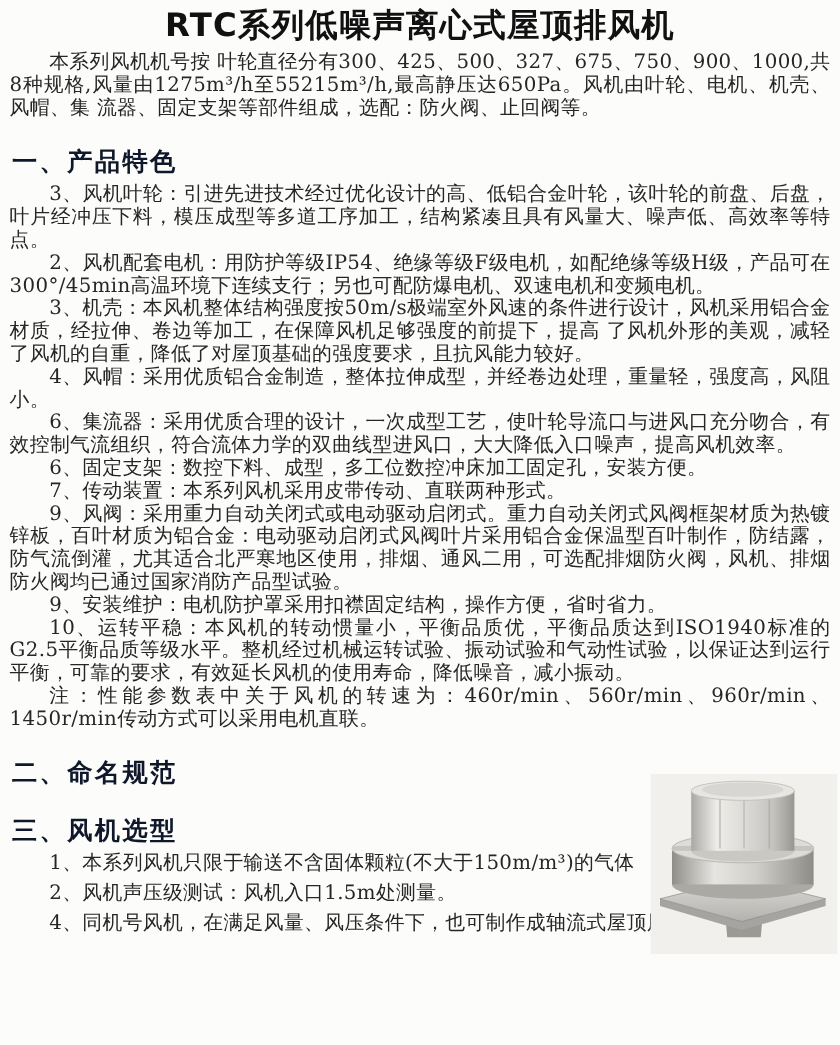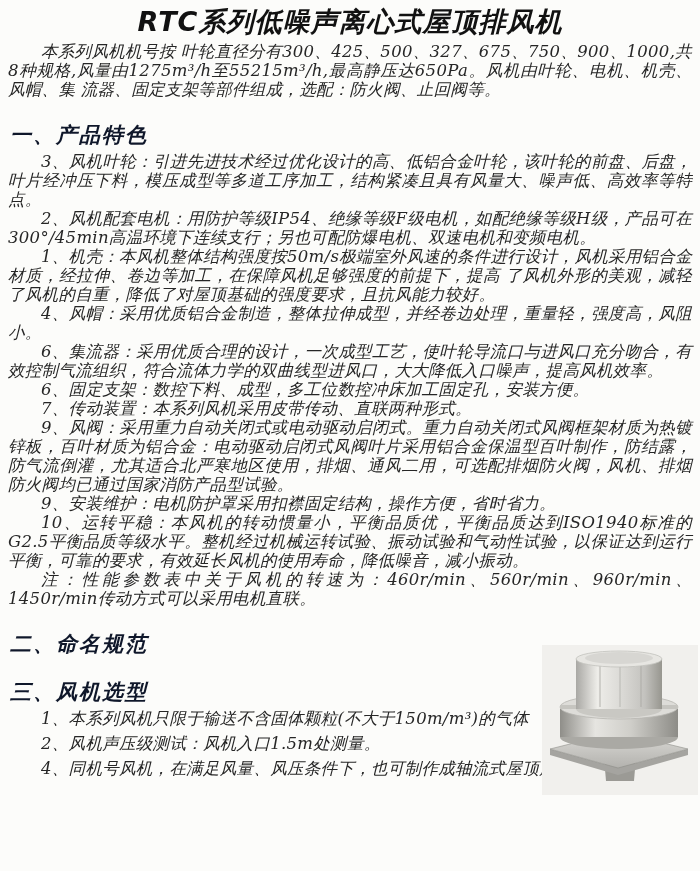--- a/index.html
+++ b/index.html
@@ -5,21 +5,20 @@
   html,body{margin:0;padding:0;background:#ffffff;}
   .page{
     position:relative;
     width:700px;height:871px;
     box-sizing:border-box;
     background:#fcfcfa;
     padding:6px 8px 0 8px;
     font-family:"DejaVu Serif","Liberation Serif",serif;
     color:#262626;
     overflow:hidden;
-    font-style:italic;
   }
   .doc-title{
     font-family:"DejaVu Sans","Liberation Sans",sans-serif;
     font-size:27px;line-height:32px;font-weight:bold;
     text-align:center;color:#111;
     margin:0 0 4px 0;letter-spacing:1px;
   }
   p.body{
     font-size:16.5px;line-height:19px;
     margin:0;text-indent:2em;text-align:justify;
@@ -49,21 +48,21 @@
 
   <h1 class="doc-title">RTC系列低噪声离心式屋顶排风机</h1>
 
   <p class="body">本系列风机机号按 叶轮直径分有300、425、500、327、675、750、900、1000,共8种规格,风量由1275m³/h至55215m³/h,最高静压达650Pa。风机由叶轮、电机、机壳、风帽、集 流器、固定支架等部件组成，选配：防火阀、止回阀等。</p>
 
   <h2 class="sec">一、产品特色</h2>
 
   <div class="feature-list">
     <p class="body">3、风机叶轮：引进先进技术经过优化设计的高、低铝合金叶轮，该叶轮的前盘、后盘，叶片经冲压下料，模压成型等多道工序加工，结构紧凑且具有风量大、噪声低、高效率等特点。</p>
     <p class="body">2、风机配套电机：用防护等级IP54、绝缘等级F级电机，如配绝缘等级H级，产品可在300°/45min高温环境下连续支行；另也可配防爆电机、双速电机和变频电机。</p>
-    <p class="body">1、机壳：本风机整体结构强度按50m/s极端室外风速的条件进行设计，风机采用铝合金材质，经拉伸、卷边等加工，在保障风机足够强度的前提下，提高 了风机外形的美观，减轻了风机的自重，降低了对屋顶基础的强度要求，且抗风能力较好。</p>
+    <p class="body">3、机壳：本风机整体结构强度按50m/s极端室外风速的条件进行设计，风机采用铝合金材质，经拉伸、卷边等加工，在保障风机足够强度的前提下，提高 了风机外形的美观，减轻了风机的自重，降低了对屋顶基础的强度要求，且抗风能力较好。</p>
     <p class="body">4、风帽：采用优质铝合金制造，整体拉伸成型，并经卷边处理，重量轻，强度高，风阻小。</p>
     <p class="body">6、集流器：采用优质合理的设计，一次成型工艺，使叶轮导流口与进风口充分吻合，有效控制气流组织，符合流体力学的双曲线型进风口，大大降低入口噪声，提高风机效率。</p>
     <p class="body">6、固定支架：数控下料、成型，多工位数控冲床加工固定孔，安装方便。</p>
     <p class="body">7、传动装置：本系列风机采用皮带传动、直联两种形式。</p>
     <p class="body">9、风阀：采用重力自动关闭式或电动驱动启闭式。重力自动关闭式风阀框架材质为热镀锌板，百叶材质为铝合金：电动驱动启闭式风阀叶片采用铝合金保温型百叶制作，防结露，防气流倒灌，尤其适合北严寒地区使用，排烟、通风二用，可选配排烟防火阀，风机、排烟防火阀均已通过国家消防产品型试验。</p>
     <p class="body">9、安装维护：电机防护罩采用扣襟固定结构，操作方便，省时省力。</p>
     <p class="body">10、运转平稳：本风机的转动惯量小，平衡品质优，平衡品质达到ISO1940标准的G2.5平衡品质等级水平。整机经过机械运转试验、振动试验和气动性试验，以保证达到运行平衡，可靠的要求，有效延长风机的使用寿命，降低噪音，减小振动。</p>
     <p class="body">注：性能参数表中关于风机的转速为：460r/min、560r/min、960r/min、1450r/min传动方式可以采用电机直联。</p>
   </div>
 

